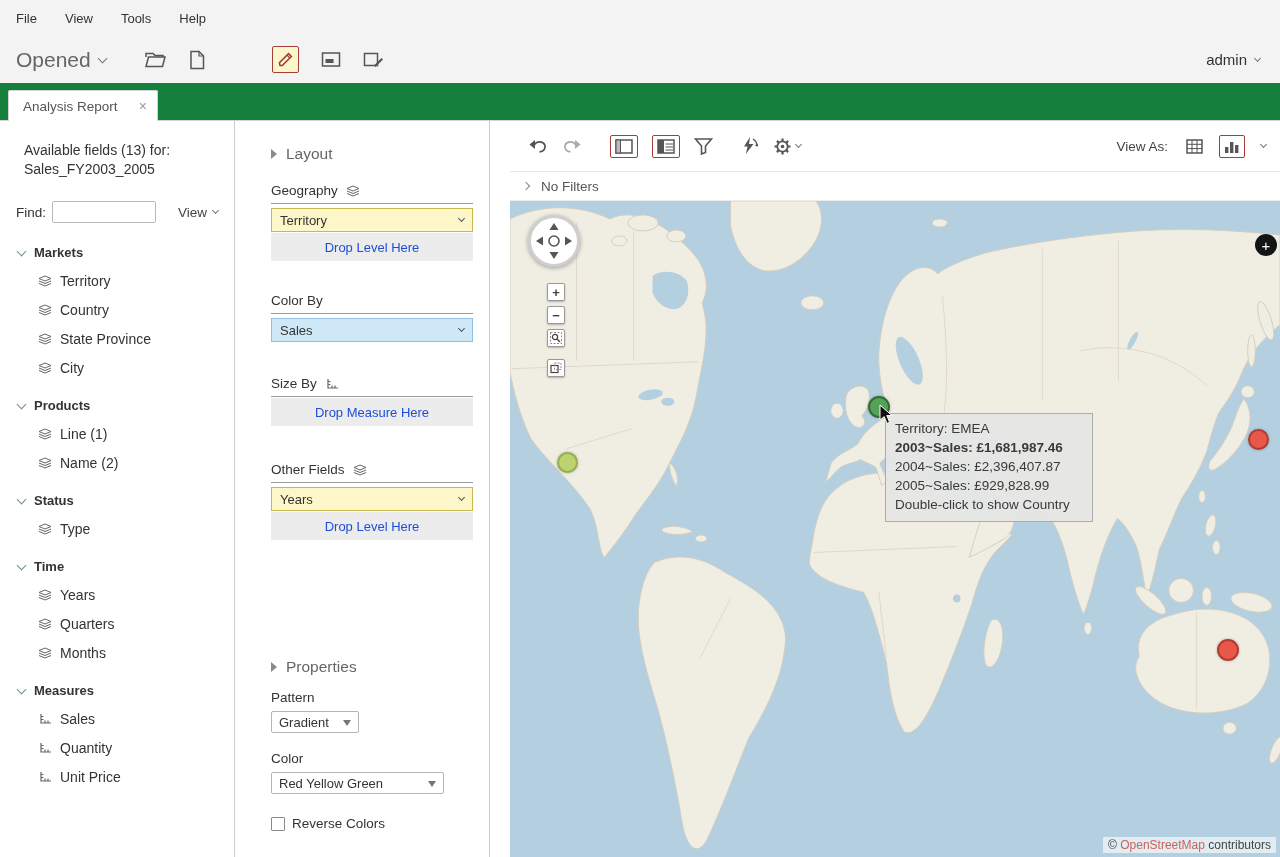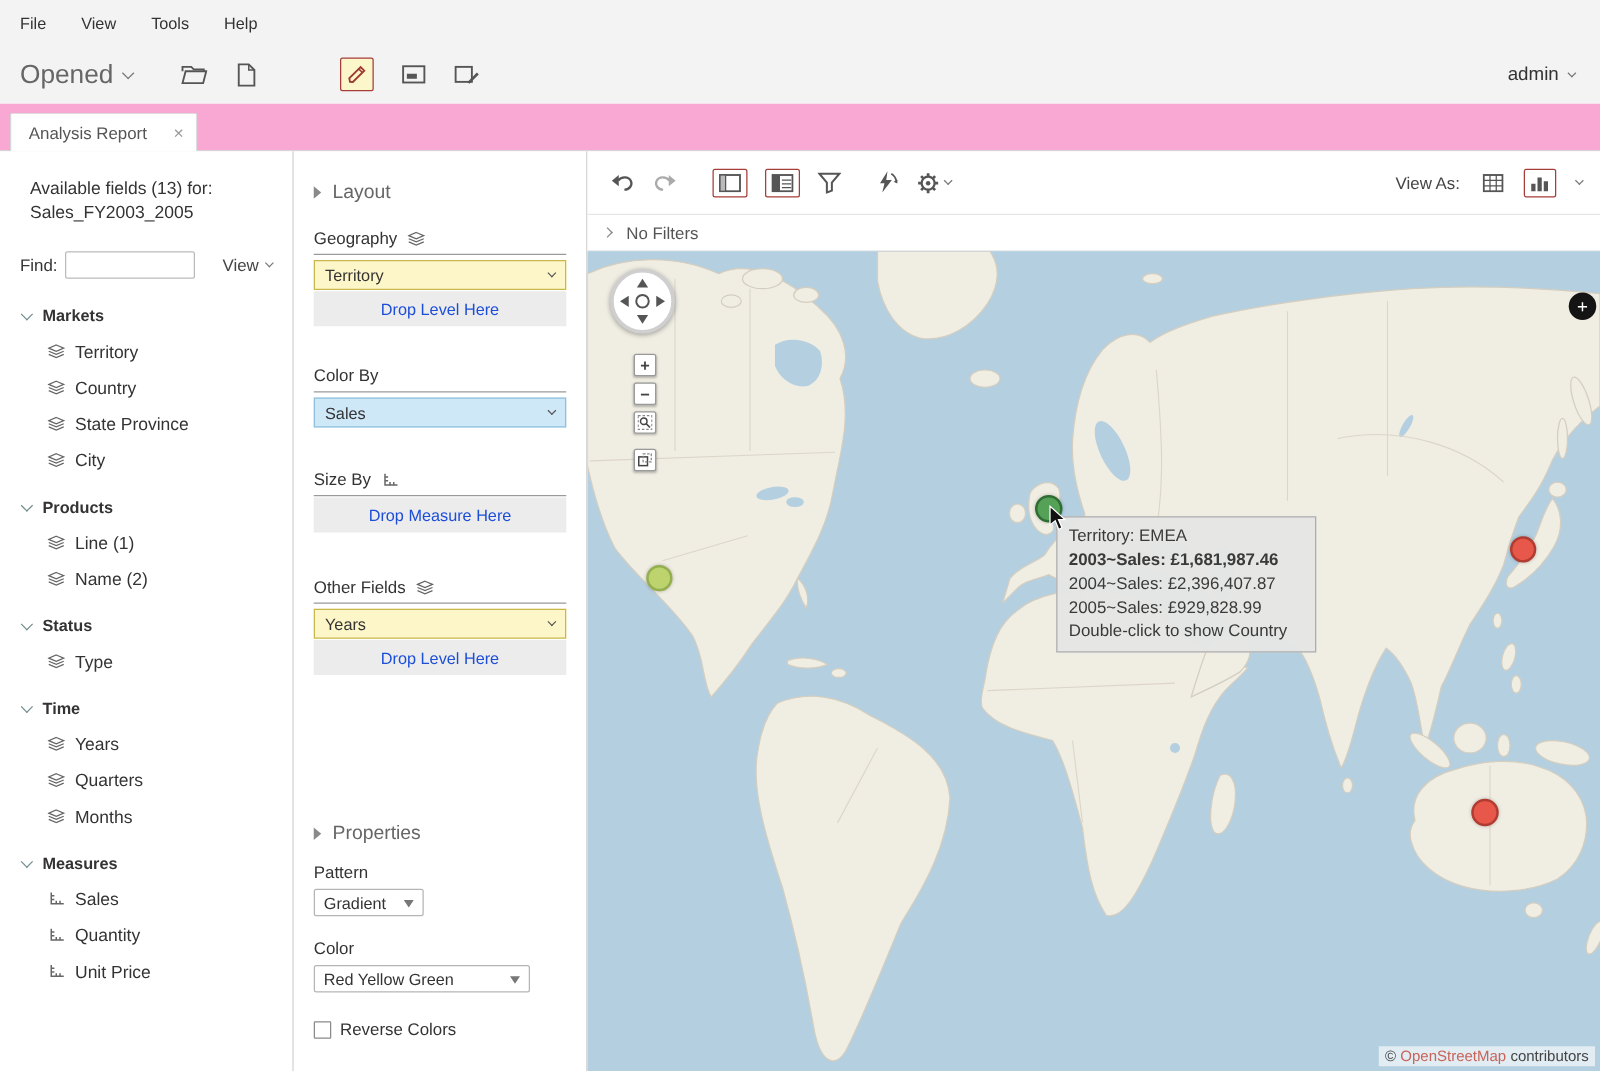--- a/index.html
+++ b/index.html
@@ -12,27 +12,27 @@
   .appbar { height:47px; background:#f3f3f3; display:flex; align-items:center; padding:0 20px 0 16px; }
   .opened { display:flex; align-items:center; gap:8px; color:#666; font-size:21px; }
   .chev { width:7px; height:7px; border-right:1.6px solid #777; border-bottom:1.6px solid #777; transform:rotate(45deg); display:inline-block; margin-top:-3px; }
   .chev.small { width:5px; height:5px; }
   .icon-btn { display:flex; align-items:center; justify-content:center; margin-left:38px; }
   .icon-btn.tight { margin-left:22px; }
   .hl-box { background:#fcf6cb; border:1px solid #a63d38; border-radius:2px; padding:3px; margin-left:66px; display:flex; }
   .spacer { flex:1; }
   .user { display:flex; align-items:center; gap:8px; font-size:15px; color:#333; }
 
-  .tabbar { height:38px; background:#f9a8d4; border-bottom:1px solid #d5d5d5; display:flex; align-items:flex-end; padding-left:8px; }
+  .tabbar { height:38px; background:#15803d; border-bottom:1px solid #d5d5d5; display:flex; align-items:flex-end; padding-left:8px; }
   .tab { background:#fff; border:1px solid #d5d5d5; border-bottom:none; border-radius:2px 2px 0 0; height:31px; width:150px; margin-bottom:-1px; display:flex; align-items:center; padding:0 10px 0 14px; gap:10px; }
   .tab .lbl { color:#555; font-size:13.5px; flex:1; white-space:nowrap; }
   .tab .x { color:#999; font-size:14px; }
 
   
-  .content { display:flex; height:736px; }
+  .content { display:flex; height:736px;gap:20px; }
   .fields-panel { width:235px; border-right:1px solid #ccc; background:#fff; padding:20px 0 0 0; overflow:hidden; }
   .fp-title { padding:0 16px 0 24px; font-size:14px; color:#333; line-height:19px; }
   .find-row { display:flex; align-items:center; margin:22px 16px 0 16px; gap:6px; }
   .find-row input { width:104px; height:22px; border:1px solid #bbb; border-radius:2px; padding:0 5px; font-size:13px; outline:none; }
   .find-row .view-lbl { margin-left:auto; color:#444; }
   .tree { margin-top:16px; }
   .tgroup { margin-top:10px; }
   .ghead { display:flex; align-items:center; gap:9px; padding-left:18px; height:27px; font-weight:bold; font-size:13px; color:#333; }
   .ghead .chev { border-color:#6f8c8c; }
   .titem { display:flex; align-items:center; gap:8px; padding-left:38px; height:29px; font-size:14px; color:#333; }

